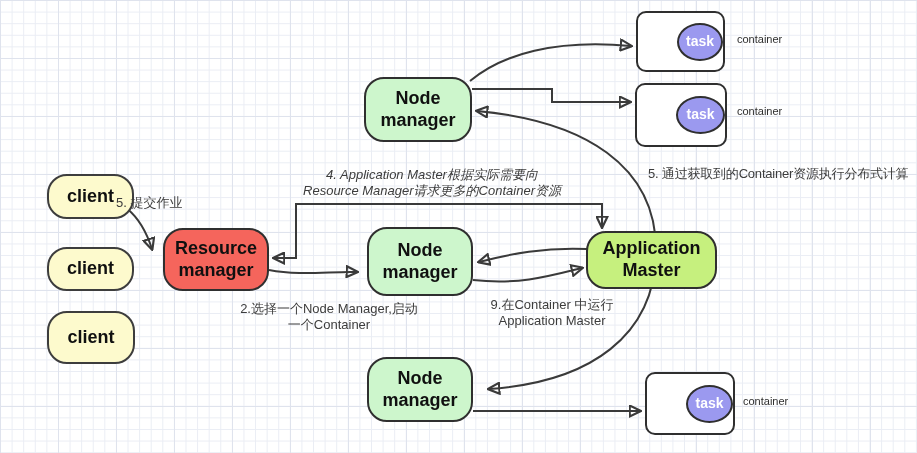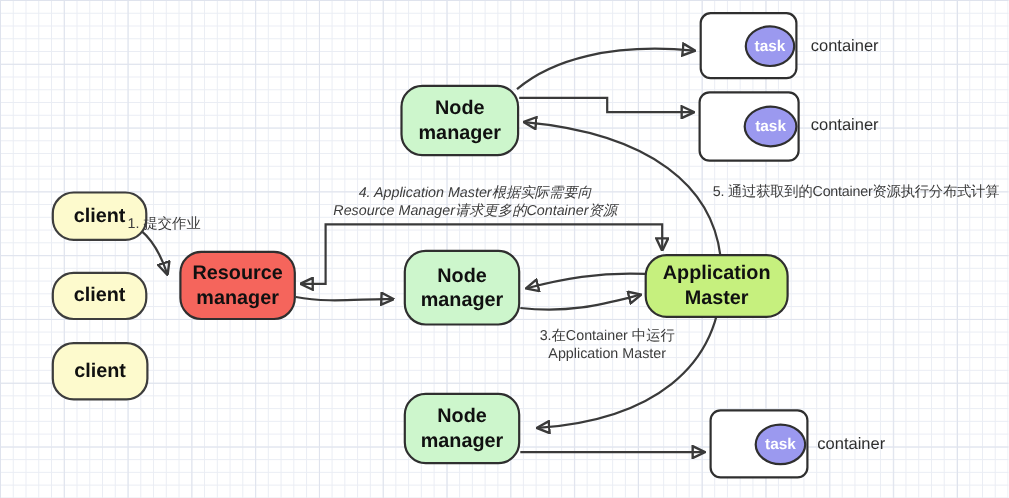--- a/index.html
+++ b/index.html
@@ -35,21 +35,21 @@
   .lbl-narrow{display:inline-block;width:90px;}
   .lbl-nm{display:inline-block;width:86px;}
   .lbl-am{display:inline-block;width:122px;}
   .task{
     display:flex;align-items:center;justify-content:center;
     width:64px;height:38px;border:2px solid #2f2f2f;border-radius:50%;
     background:#9b99ef;color:#ffffff;font-weight:bold;font-size:14px;
     box-sizing:border-box;
   }
   .ctr-lbl{
-    position:absolute;z-index:2;font-size:15px;color:#2e2e2e;white-space:nowrap;
+    position:absolute;z-index:2;font-size:11px;color:#2e2e2e;white-space:nowrap;
   }
   .note{
     position:absolute;z-index:3;font-size:13px;line-height:16px;color:#3c3c3c;
     white-space:pre-line;
   }
   .note-center{text-align:center;}
   .note-nowrap{white-space:nowrap;letter-spacing:-0.2px;}
 </style>
 </head>
 <body>
@@ -109,20 +109,22 @@
   <div class="box cbox" style="left:635px;top:83px;width:92px;height:64px;">
     <span class="task">task</span>
   </div>
   <div class="ctr-lbl" style="left:737px;top:105px;">container</div>
 
   <div class="box cbox" style="left:645px;top:372px;width:90px;height:63px;">
     <span class="task">task</span>
   </div>
   <div class="ctr-lbl" style="left:743px;top:395px;">container</div>
 
-  <div class="note" style="left:116px;top:195px;width:110px;">1. 提交作业</div>
-  <div class="note note-center" style="left:472px;top:297px;width:160px;">3.在Container 中运行
+  <div class="note" style="left:116px;top:195px;width:110px;">5. 提交作业</div>
+  <div class="note note-center" style="left:220px;top:301px;width:218px;">2.选择一个Node Manager,启动
+一个Container</div>
+  <div class="note note-center" style="left:472px;top:297px;width:160px;">9.在Container 中运行
 Application Master</div>
   <div class="note note-center" style="left:286px;top:167px;width:292px;font-style:italic;">4. Application Master根据实际需要向
 Resource Manager请求更多的Container资源</div>
   <div class="note note-nowrap" style="left:648px;top:166px;">5. 通过获取到的Container资源执行分布式计算</div>
 
 </div>
 
 </body></html>

